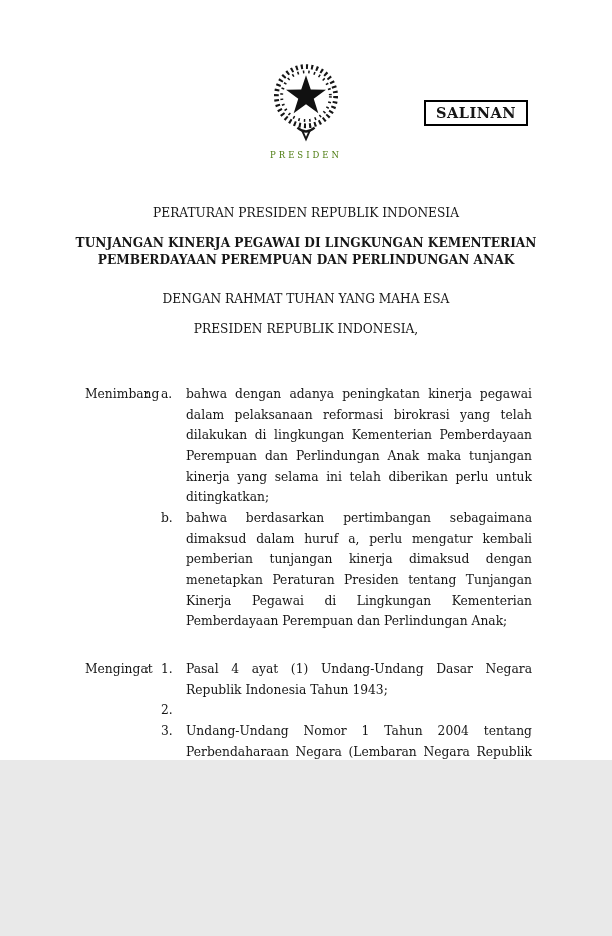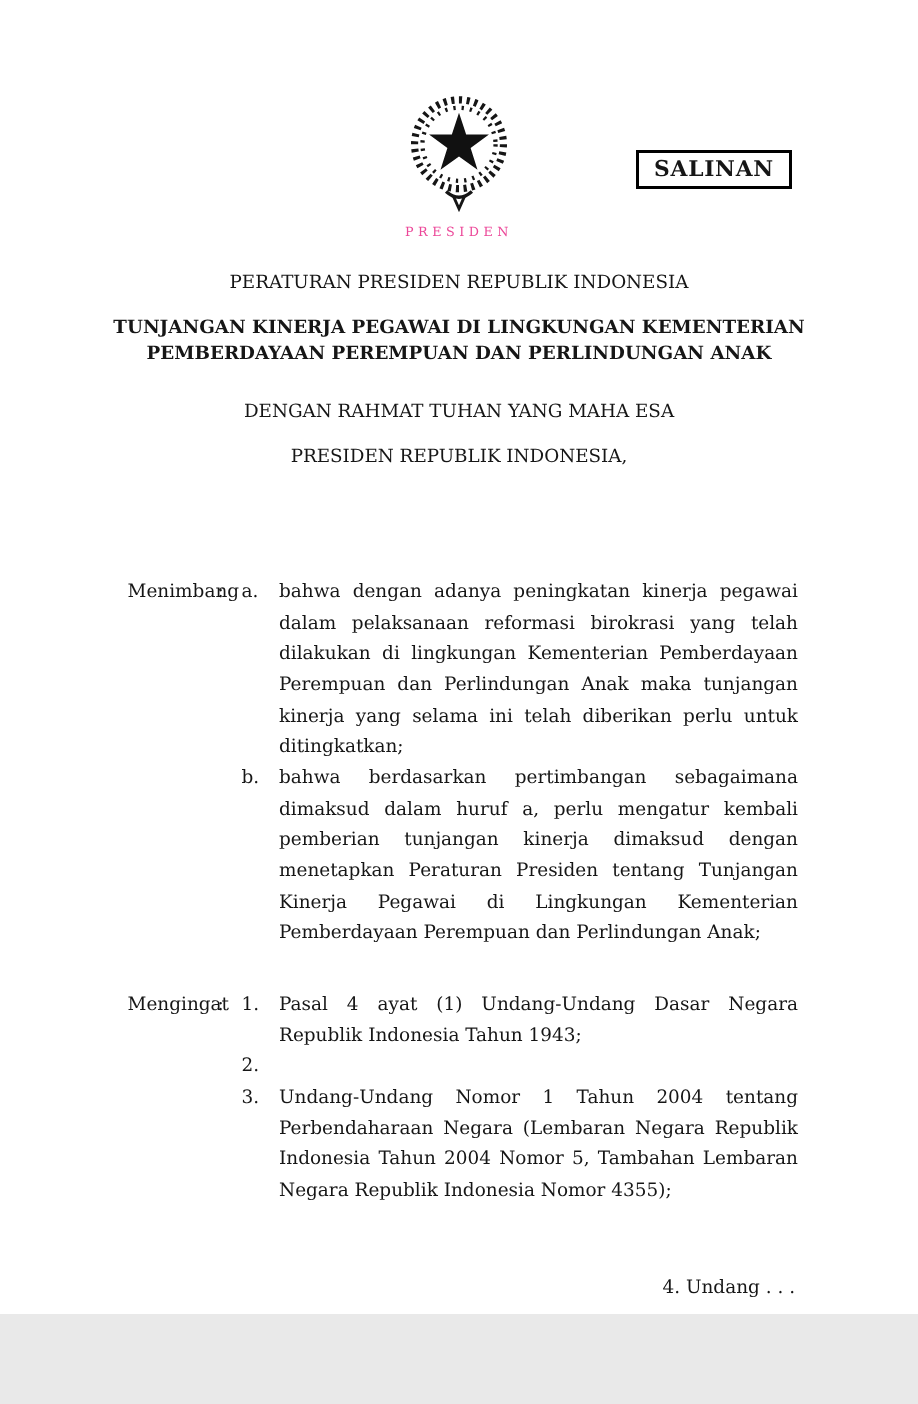--- a/index.html
+++ b/index.html
@@ -1,19 +1,19 @@
 <!DOCTYPE html>
 <html><head>
 <meta charset="utf-8">
 <style>
   html,body { margin:0; padding:0; }
   body { background:#e9e9e9; }
   .page {
     position:relative;
-    width:612px; height:876px;
+    width:612px; height:760px;
     margin:0 auto;
     background:#ffffff;
     font-family:"DejaVu Serif", serif;
     color:#161616;
     overflow:hidden;
   }
 
   
   .emblem {
     position:absolute; top:54px; left:50%;
@@ -27,28 +27,28 @@
     position:absolute; top:100px; right:84px;
     border:2px solid #000;
     padding:2px 10px 3px 10px;
     font-weight:bold; font-size:14.5px; letter-spacing:0.5px;
     background:#fff;
   }
 
   
   .letterhead {
     position:absolute; top:150px; left:0; right:0;
-    text-align:center; color:#ec4899;
+    text-align:center; color:#4d7c0f;
   }
   .lh1 { font-size:8.5px; letter-spacing:3px; }
   .lh2 { font-size:8.5px; letter-spacing:2px; margin-top:3px; }
 
   
   .titleblock {
-    position:absolute; top:180px; left:50%;
+    position:absolute; top:205px; left:50%;
     transform:translateX(-50%);
     width:480px; text-align:center;
     font-size:12.2px; line-height:1.45;
   }
   .titleblock p { margin:0; }
   .t1 { margin-bottom:12px !important; }
   .t2 { margin-bottom:12px !important; }
   .t3 { margin-bottom:11px !important; }
   .t4 { margin-bottom:21px !important;font-weight:bold; }
   .t5 { margin-bottom:12px !important; }

